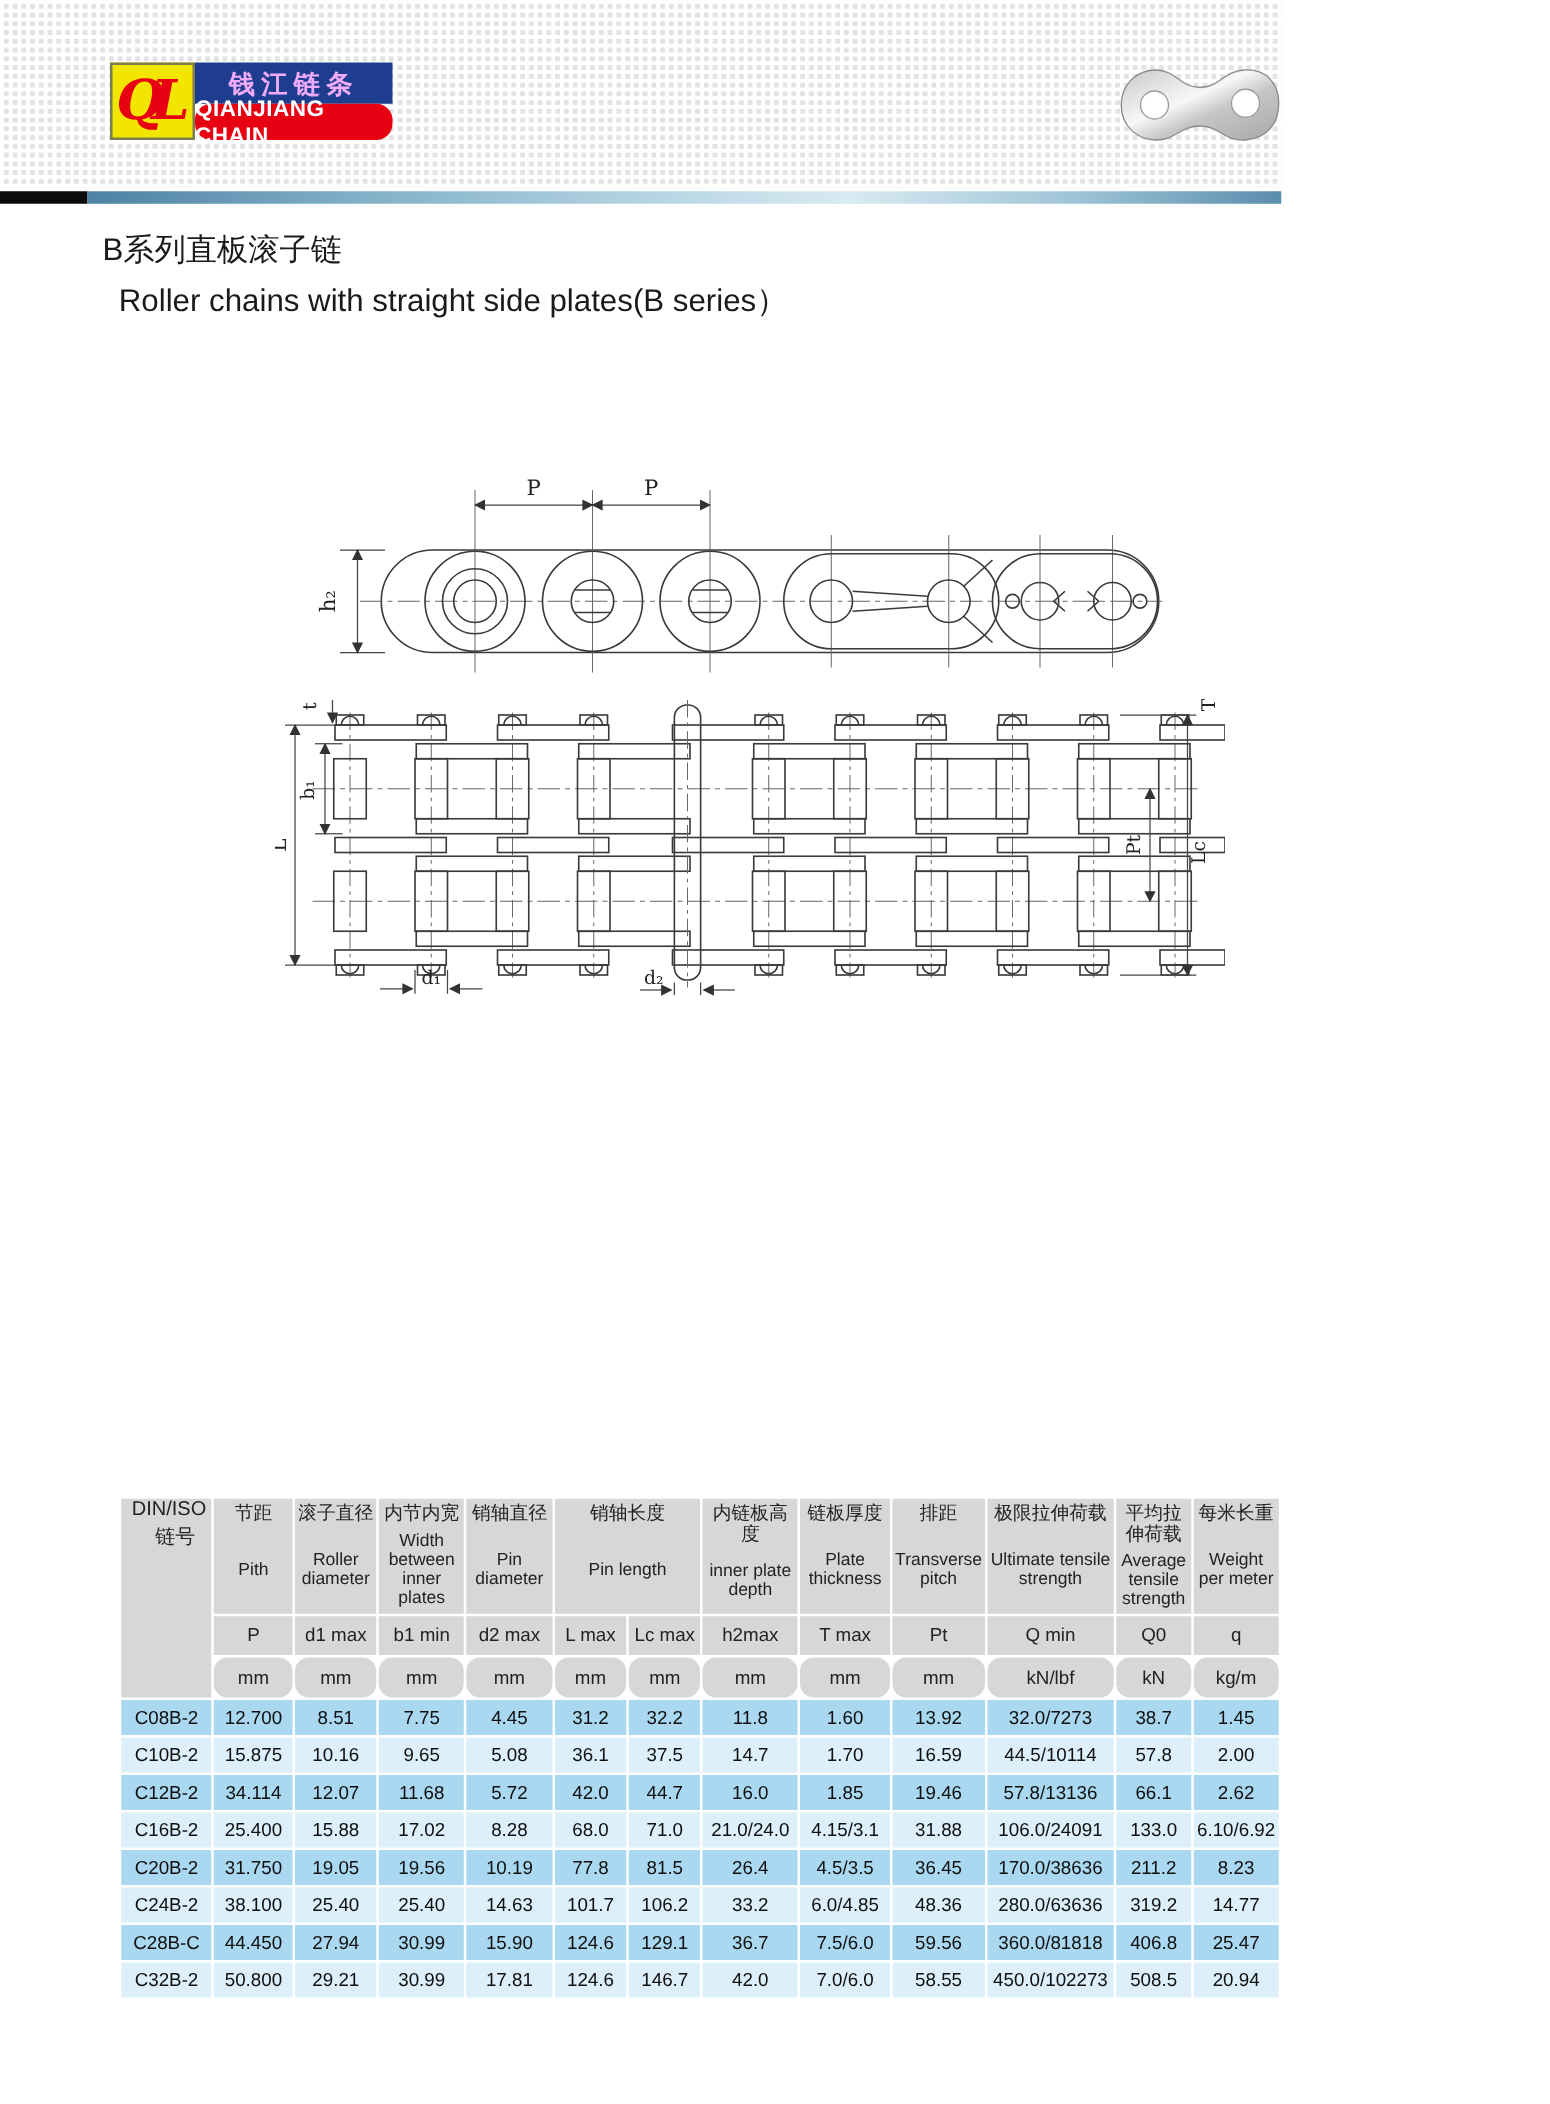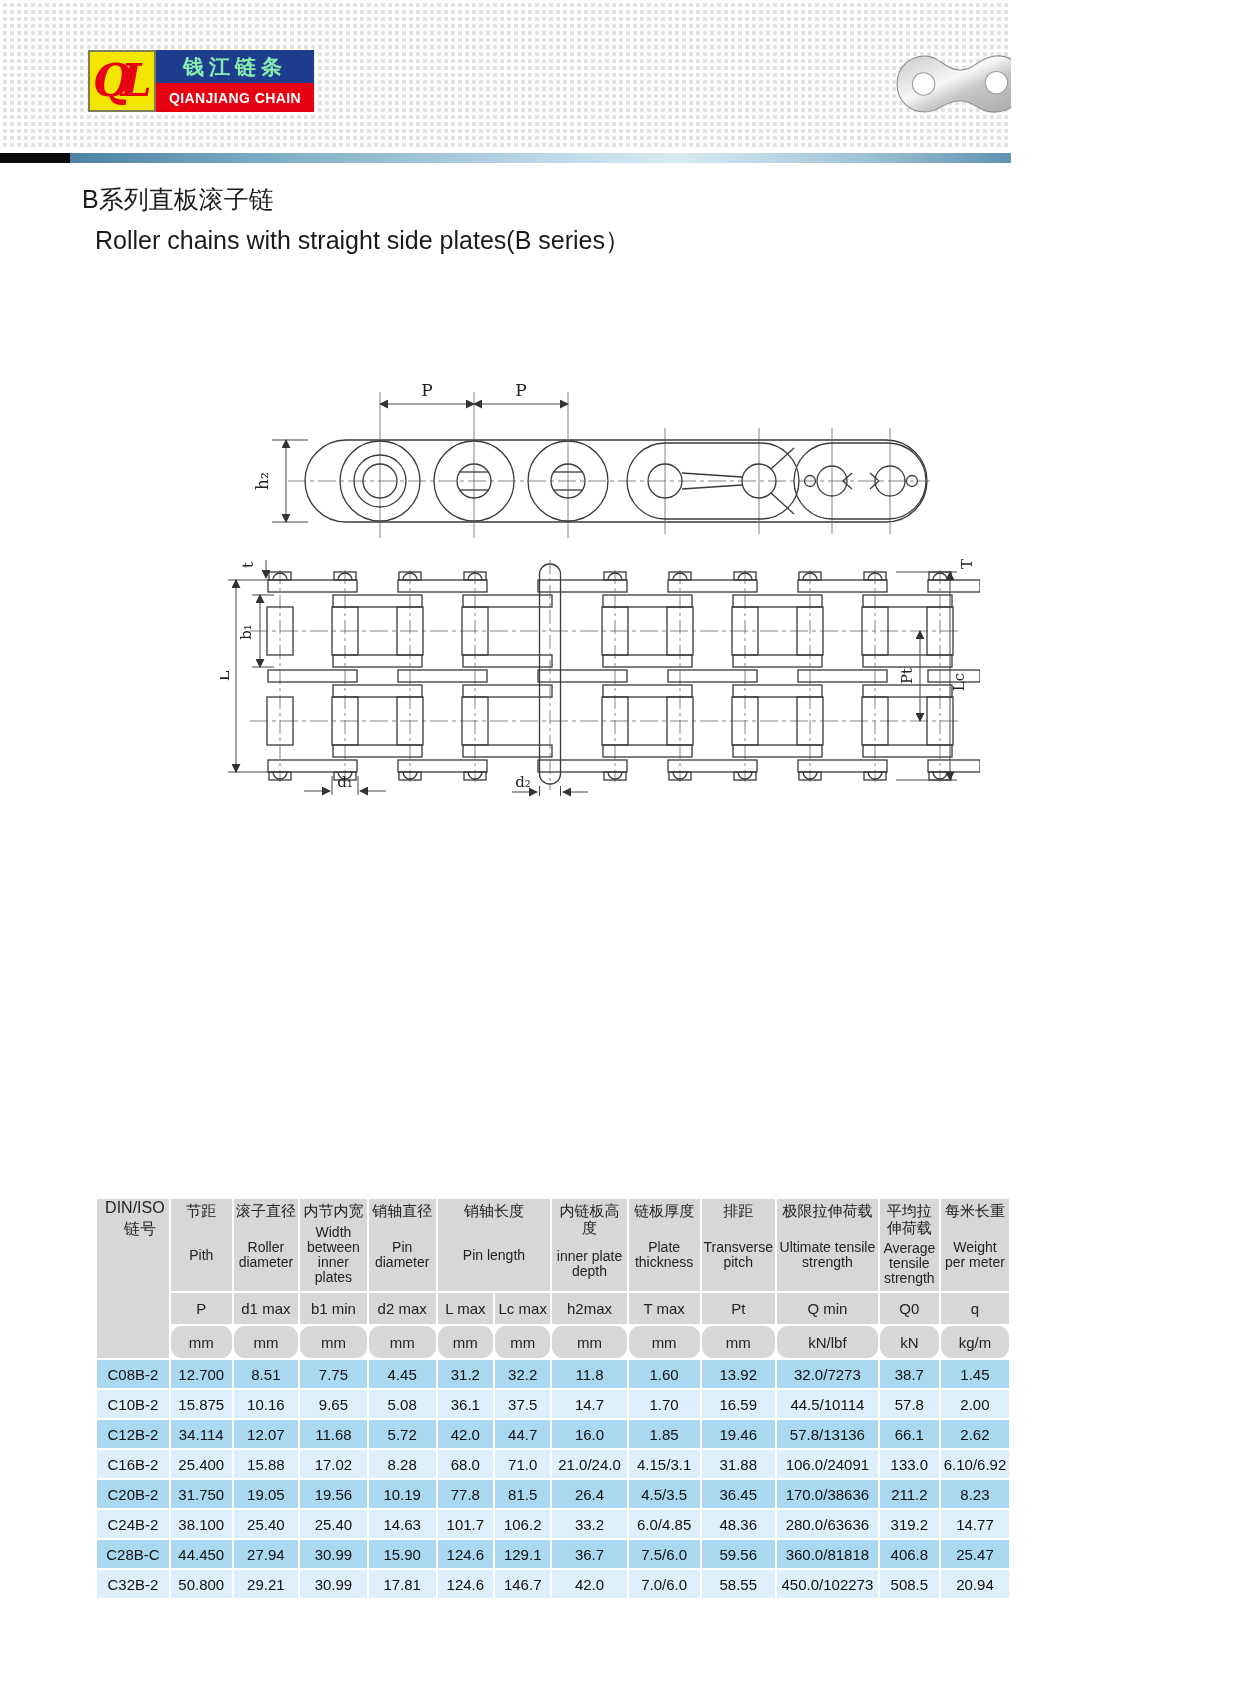--- a/index.html
+++ b/index.html
@@ -1,35 +1,35 @@
 <!DOCTYPE html>
 <html style="--row-dark: #a9d8f0; --row-light: #dceffa; --header-bg: #d7d7d7; --logo-yellow: #f2e600; --logo-blue: #1e3d8f; --logo-red: #e60012;"><head>
 <meta charset="utf-8">
 <style>
   html,body{margin:0;padding:0;background:#fff;}
   .page{position:relative;width:1011px;height:1683px;background:#fff;overflow:hidden;
-        font-family:"Liberation Sans",sans-serif;color:#1a1a1a;}
+        font-family:"Liberation Sans",sans-serif;color:#1a1a1a;padding-left:14px;}
   .dots{background-color:#e3e3e3;
         background-image:linear-gradient(to right,#fff 3px,transparent 3px),
                          linear-gradient(to bottom,#fff 3px,transparent 3px);
         background-size:7px 7px;}
   .band{position:absolute;left:0;top:0;width:1240px;height:150px;}
   .corner-dots{position:absolute;left:1145px;top:1620px;width:95px;height:63px;}
 
   
   .logo{position:absolute;left:88px;top:50px;height:62px;display:flex;}
   .logo-mark{width:64px;height:58px;background:var(--logo-yellow,#f2e600);border:2px solid #7d7d52;
              display:flex;align-items:center;justify-content:center;position:relative;overflow:hidden;}
   .logo-mark span{font-family:"DejaVu Serif",serif;font-style:italic;font-weight:700;font-size:44px;
              color:var(--logo-red,#e60012);letter-spacing:-0.24em;padding-right:0.22em;line-height:1;}
   .logo-right{width:158px;display:flex;flex-direction:column;}
-  .logo-cn{flex:1;background:var(--logo-blue,#1e3d8f);color:#86efac;display:flex;align-items:center;
+  .logo-cn{flex:1;background:var(--logo-blue,#1e3d8f);color:#f0abfc;display:flex;align-items:center;
            justify-content:center;font-size:21px;font-weight:700;letter-spacing:5px;}
   .logo-en{height:29px;background:var(--logo-red,#e60012);color:#fff;display:flex;align-items:center;
-           justify-content:center;font-size:14px;font-weight:700;letter-spacing:.4px;}
+           justify-content:center;font-size:18px;font-weight:700;letter-spacing:.4px;border-radius:13px;}
 
   .plate-img{position:absolute;left:890px;top:46px;}
 
   
   .rule-black{position:absolute;left:0;top:153px;width:70px;height:10px;background:#0b0b0b;}
   .rule-grad{position:absolute;left:70px;top:153px;width:1170px;height:10px;
      background:linear-gradient(90deg,#4e81a3 0%,#7fafc7 18%,#b9d7e5 40%,#d9eaf2 52%,#9cc3d6 68%,#4a7fa2 85%,#153e59 100%);}
 
   .title-cn{position:absolute;left:82px;top:183px;font-size:25px;}
   .title-en{position:absolute;left:95px;top:224px;font-size:25px;}

